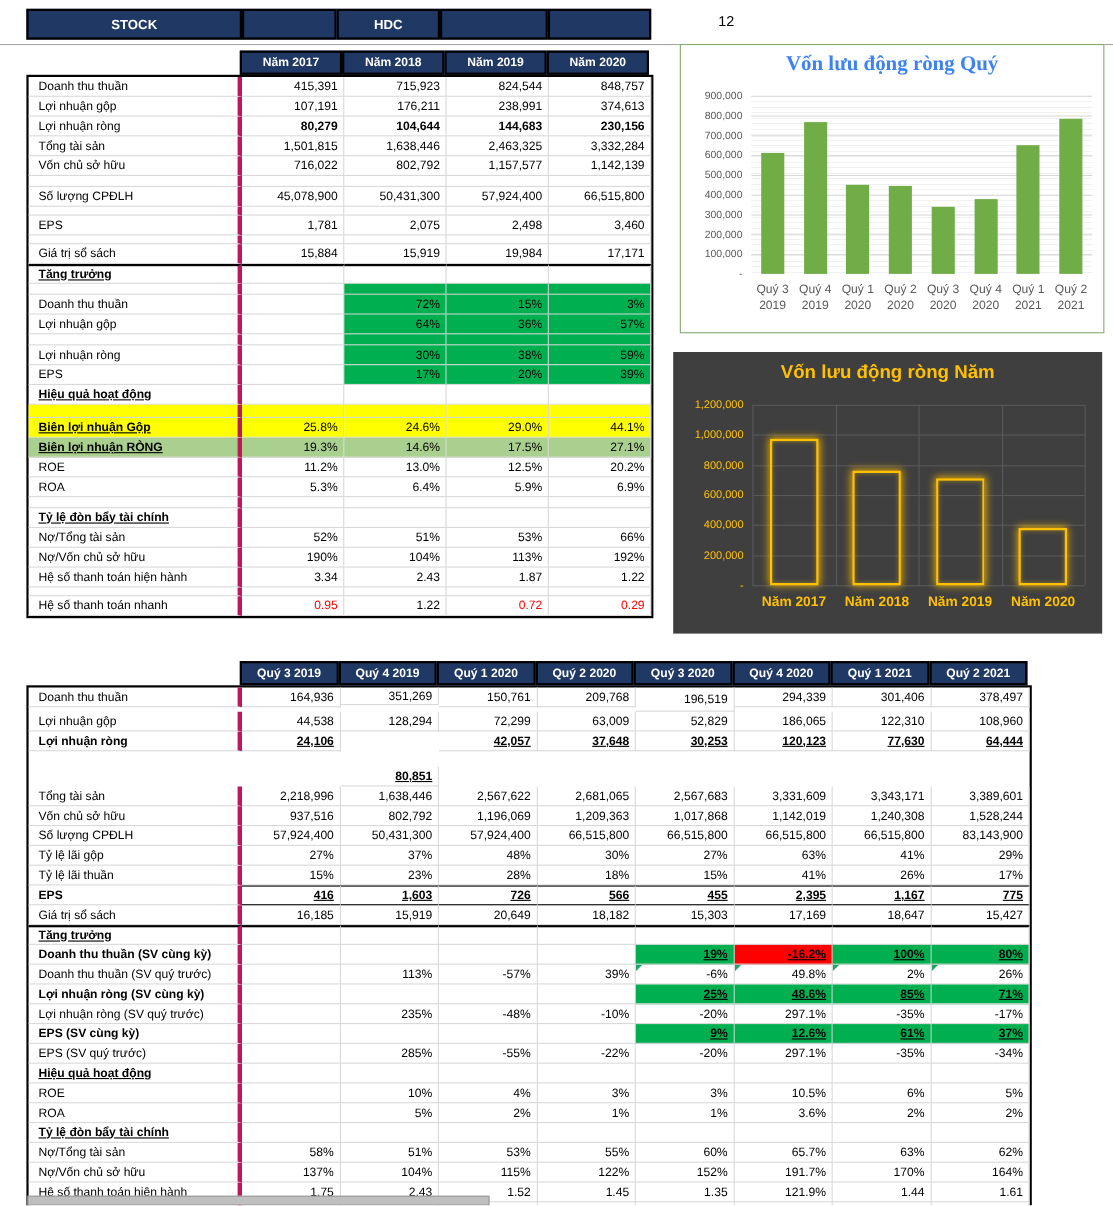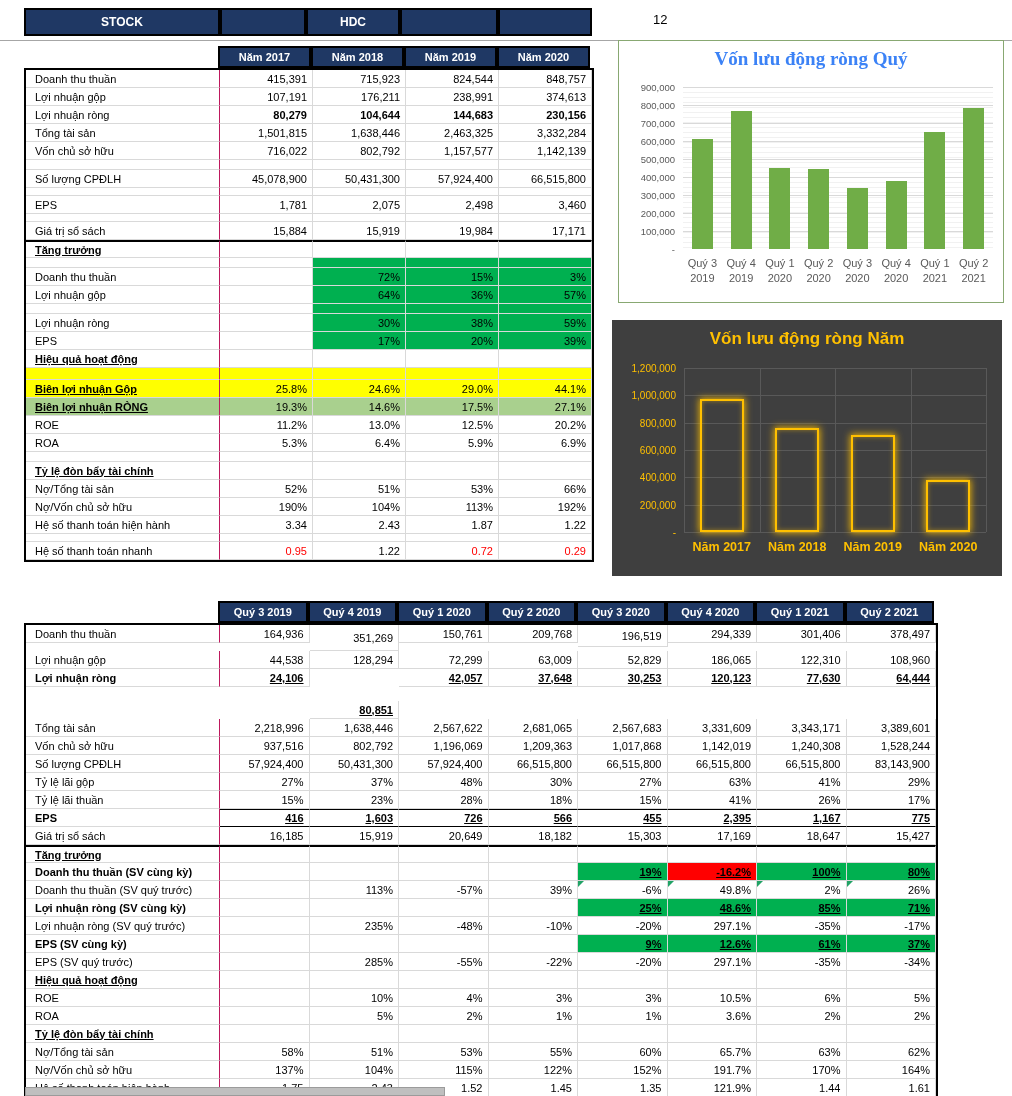--- a/index.html
+++ b/index.html
@@ -17,21 +17,21 @@
 
   
   .sheet{position:absolute;}
   .thead{display:grid;}
   .th{background:#1f3864;border:2px solid #000;color:#fff;font-weight:700;
       font-size:11px;display:flex;align-items:center;justify-content:center;height:18px;}
   .tbody{display:grid;border:2px solid #000;background:#fff;}
   .cell{position:relative;display:flex;align-items:center;justify-content:flex-end;
         padding:0 5px;border-right:1px solid #d9d9d9;border-bottom:1px solid #d9d9d9;
         font-size:11px;color:#000;white-space:nowrap;overflow:hidden;box-sizing:border-box;}
-  .cell.label{justify-content:flex-start;border-right:1px solid #be185d;padding-left:9px;}
+  .cell.label{justify-content:flex-start;border-right:4px solid #be185d;padding-left:9px;}
   .cell.section-label{font-weight:700;text-decoration:underline;}
   .cell.bold{font-weight:700;}
   .cell.uline{text-decoration:underline;font-weight:700;}
   .cell.redtxt{color:#ff0000;}
   .cell.boxed{border-top:1.5px solid #000;border-bottom:1.5px solid #000;}
   .divider-top{border-top:2px solid #000 !important;}
   .tri{position:absolute;left:0;top:0;width:0;height:0;
        border-top:6px solid #21a366;border-right:6px solid transparent;}
 
   
@@ -320,21 +320,21 @@
         <div class="th">Quý 1 2020</div>
         <div class="th">Quý 2 2020</div>
         <div class="th">Quý 3 2020</div>
         <div class="th">Quý 4 2020</div>
         <div class="th">Quý 1 2021</div>
         <div class="th">Quý 2 2021</div>
       </div>
       <div class="tbody" style="grid-template-columns: 194px repeat(8, 89.5px);">
         <div class="cell label" style="height: 18px;">Doanh thu thuần</div>
         <div class="cell" style="height: 18px;">164,936</div>
-        <div class="cell" style="height: 26px;">351,269</div>
+        <div class="cell" style="height: 16px;">351,269</div>
         <div class="cell" style="height: 18px;">150,761</div>
         <div class="cell" style="height: 18px;">209,768</div>
         <div class="cell" style="height: 22px;">196,519</div>
         <div class="cell" style="height: 18px;">294,339</div>
         <div class="cell" style="height: 18px;">301,406</div>
         <div class="cell" style="height: 18px;">378,497</div>
         <div class="cell label" style="height: 18px;">Lợi nhuận gộp</div>
         <div class="cell" style="height: 18px;">44,538</div>
         <div class="cell" style="height: 18px;">128,294</div>
         <div class="cell" style="height: 18px;">72,299</div>

